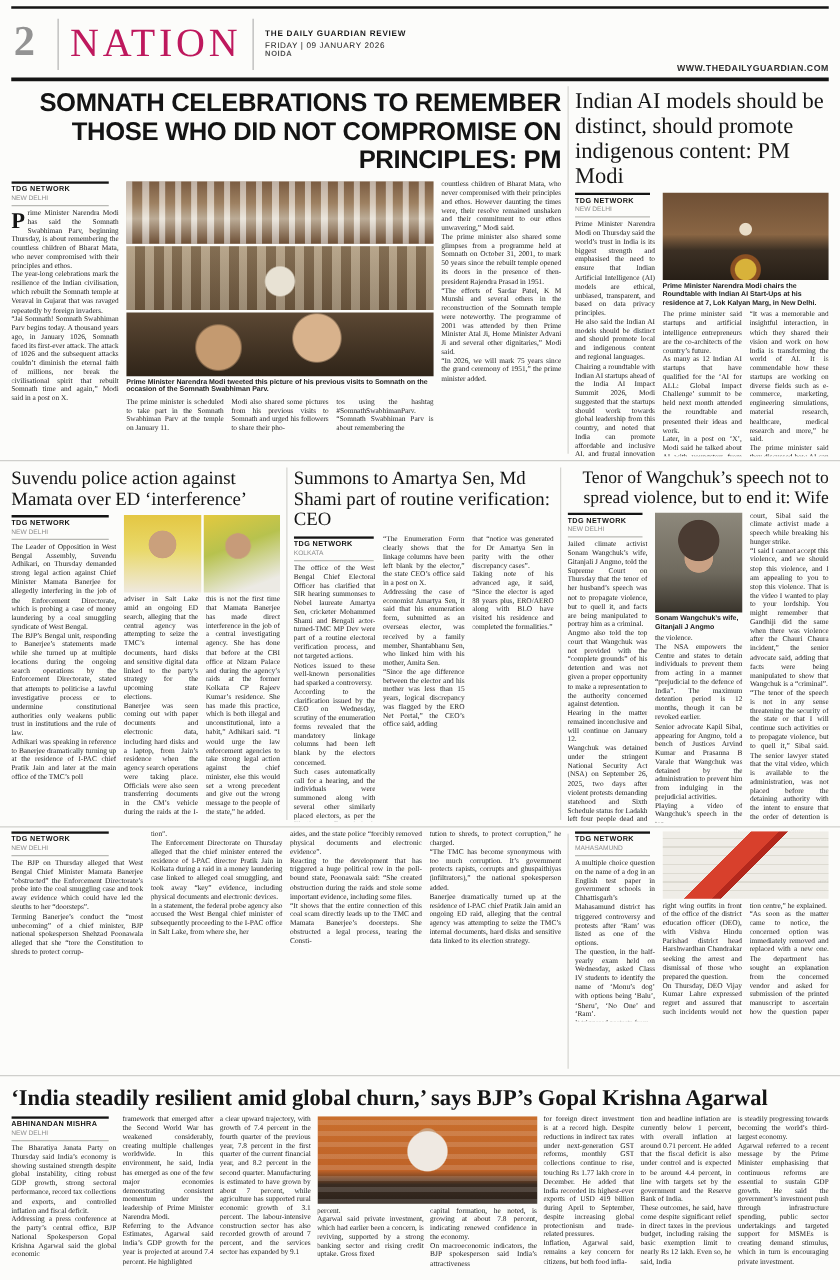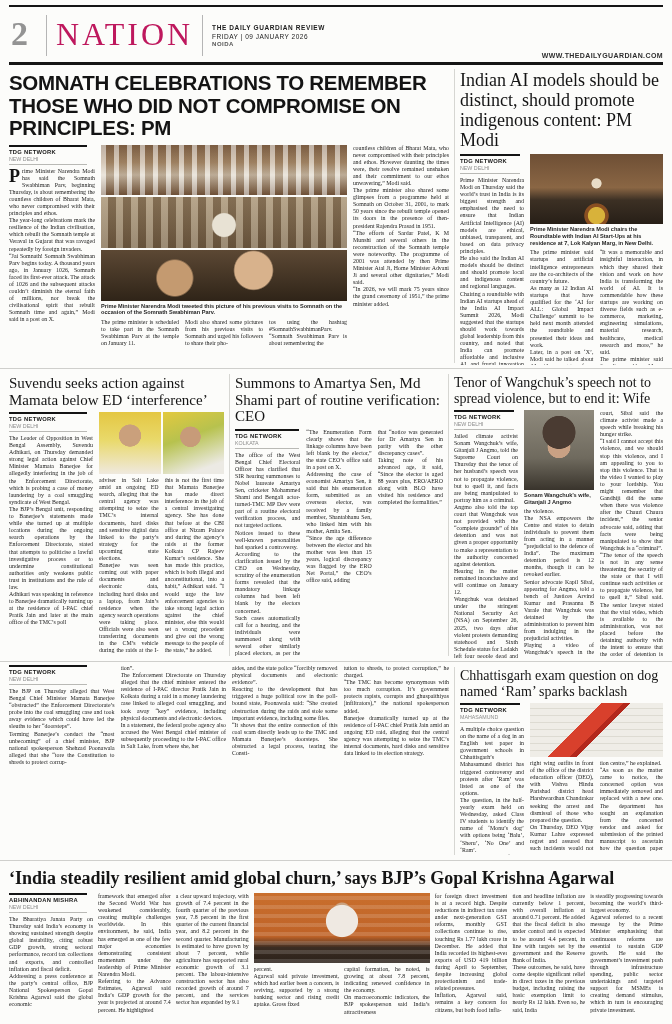--- a/index.html
+++ b/index.html
@@ -27,25 +27,25 @@
       padding:2px 0 2px;margin-bottom:3px;font-family:"Liberation Sans",sans-serif;}
   .bl .src{font-size:5.8px;font-weight:bold;letter-spacing:.3px;color:#161616;}
   .bl .loc{font-size:5.3px;color:#8c8c8c;margin-top:1px;}
   .bt{font-size:5.9px;line-height:7.1px;text-align:justify;white-space:pre-line;
       color:#222;overflow:hidden;}
   .dc{float:left;font:bold 18px/15px "Liberation Serif",serif;padding:1px 2px 0 0;color:#141414;}
   .cap{font:bold 5.6px/6.8px "Liberation Sans",sans-serif;color:#1e1e1e;padding-top:2px;text-align:left;}
   .cgrid{display:flex;gap:6px;}
   .c{flex:1;overflow:hidden;}
   
-  .h-main{font:800 20.5px/22.5px "Liberation Sans",sans-serif;letter-spacing:-.3px;color:#141414;margin:5px 0 5px;}
+  .h-main{font:800 20.5px/22.5px "Liberation Sans",sans-serif;letter-spacing:-.3px;color:#141414;margin:5px 0 5px;text-align:right;}
   .h-serif{font-family:"Liberation Serif",serif;font-weight:400;color:#151515;margin:3px 0 4px;}
   .h-ai{font-size:18px;line-height:20px;}
   .h-md{font-size:15px;line-height:16.5px;}
-  .h-sm{font-size:14px;line-height:15.5px;}
+  .h-sm{font-size:14px;line-height:15.5px;text-align:right;}
   .h-row3{font-size:18.5px;line-height:20.5px;}
   .h-econ{font-size:18px;line-height:20px;font-weight:700;margin:4px 0 5px;}
   
   .ph{position:relative;overflow:hidden;background:#c9c2b4;}
   .ph-s1{background:
       repeating-linear-gradient(90deg,rgba(255,255,255,.5) 0 5px,rgba(110,75,45,.25) 5px 13px),
       linear-gradient(180deg,#7e6148 0%,#ad9272 35%,#d6ccba 60%,#6d5139 100%);}
   .ph-s2{background:
       radial-gradient(circle at 50% 55%,#e8e2d4 0 9%,transparent 10%),
       repeating-linear-gradient(90deg,rgba(240,230,210,.35) 0 7px,rgba(80,60,40,.3) 7px 15px),
@@ -154,21 +154,21 @@
             <div class="c bt">“It was a memorable and insightful interaction, in which they shared their vision and work on how India is transforming the world of AI. It is commendable how these startups are working on diverse fields such as e-commerce, marketing, engineering simulations, material research, healthcare, medical research and more,” he said.
 The prime minister said they discussed how AI can be leveraged to further societal good.</div>
           </div>
         </div>
       </div>
     </div>
   </div>
 
   <div class="row sep" style="height:290px">
     <div class="art" style="width:215px">
-      <div class="h-serif h-md">Suvendu seeks action against Mamata below ED ‘interference’</div>
+      <div class="h-serif h-md">Suvendu police action against Mamata over ED ‘interference’</div>
       <div class="cgrid" style="height:244px">
         <div style="width:84px;overflow:hidden">
           <div class="bl">
             <div class="src">TDG NETWORK</div>
             <div class="loc">NEW DELHI</div>
           </div>
           <div class="bt">The Leader of Opposition in West Bengal Assembly, Suvendu Adhikari, on Thursday demanded strong legal action against Chief Minister Mamata Banerjee for allegedly interfering in the job of the Enforcement Directorate, which is probing a case of money laundering by a coal smuggling syndicate of West Bengal.
 The BJP’s Bengal unit, responding to Banerjee’s statements made while she turned up at multiple locations during the ongoing search operations by the Enforcement Directorate, stated that attempts to politicise a lawful investigative process or to undermine constitutional authorities only weakens public trust in institutions and the rule of law.
 Adhikari was speaking in reference to Banerjee dramatically turning up at the residence of I-PAC chief Pratik Jain and later at the main office of the TMC’s poll</div>
         </div>
@@ -252,21 +252,20 @@
         <div class="c bt">aides, and the state police “forcibly removed physical documents and electronic evidence”.
 Reacting to the development that has triggered a huge political row in the poll-bound state, Poonawala said: “She created obstruction during the raids and stole some important evidence, including some files.
 “It shows that the entire connection of this coal scam directly leads up to the TMC and Mamata Banerjee’s doorsteps. She obstructed a legal process, tearing the Consti-</div>
         <div class="c bt">tution to shreds, to protect corruption,” he charged.
 “The TMC has become synonymous with too much corruption. It’s government protects rapists, corrupts and ghuspaithiyas (infiltrators),” the national spokesperson added.
 Banerjee dramatically turned up at the residence of I-PAC chief Pratik Jain amid an ongoing ED raid, alleging that the central agency was attempting to seize the TMC’s internal documents, hard disks and sensitive data linked to its election strategy.</div>
       </div>
     </div>
     <div class="vsep"></div>
     <div class="art" style="flex:1">
-      <div class="h-serif h-sm">Chhattisgarh exam question on dog named ‘Ram’ sparks backlash</div>
       <div class="cgrid" style="height:152px">
         <div style="width:64px;overflow:hidden">
           <div class="bl" style="width:60px">
             <div class="src">TDG NETWORK</div>
             <div class="loc">MAHASAMUND</div>
           </div>
           <div class="bt">A multiple choice question on the name of a dog in an English test paper in government schools in Chhattisgarh’s Mahasamund district has triggered controversy and protests after ‘Ram’ was listed as one of the options.
 The question, in the half-yearly exam held on Wednesday, asked Class IV students to identify the name of ‘Monu’s dog’ with options being ‘Balu’, ‘Sheru’, ‘No One’ and ‘Ram’.
 It triggered protests from</div>
         </div>

